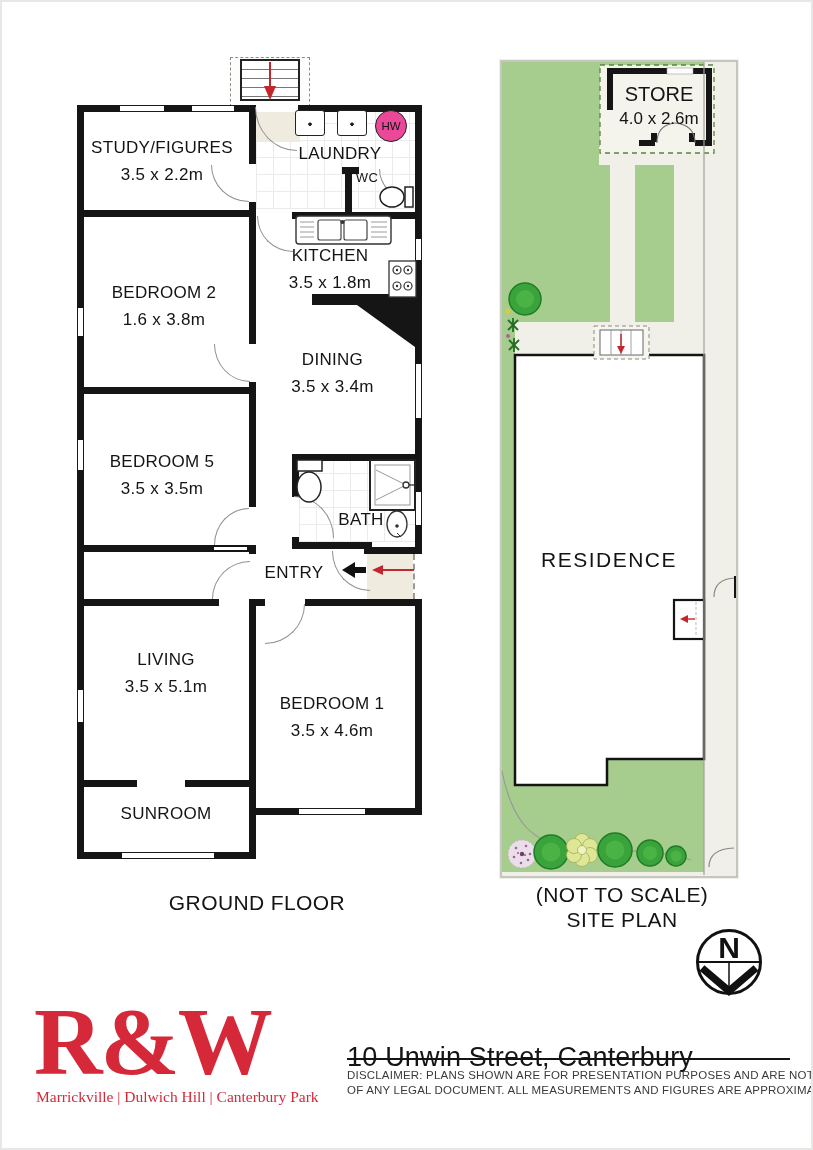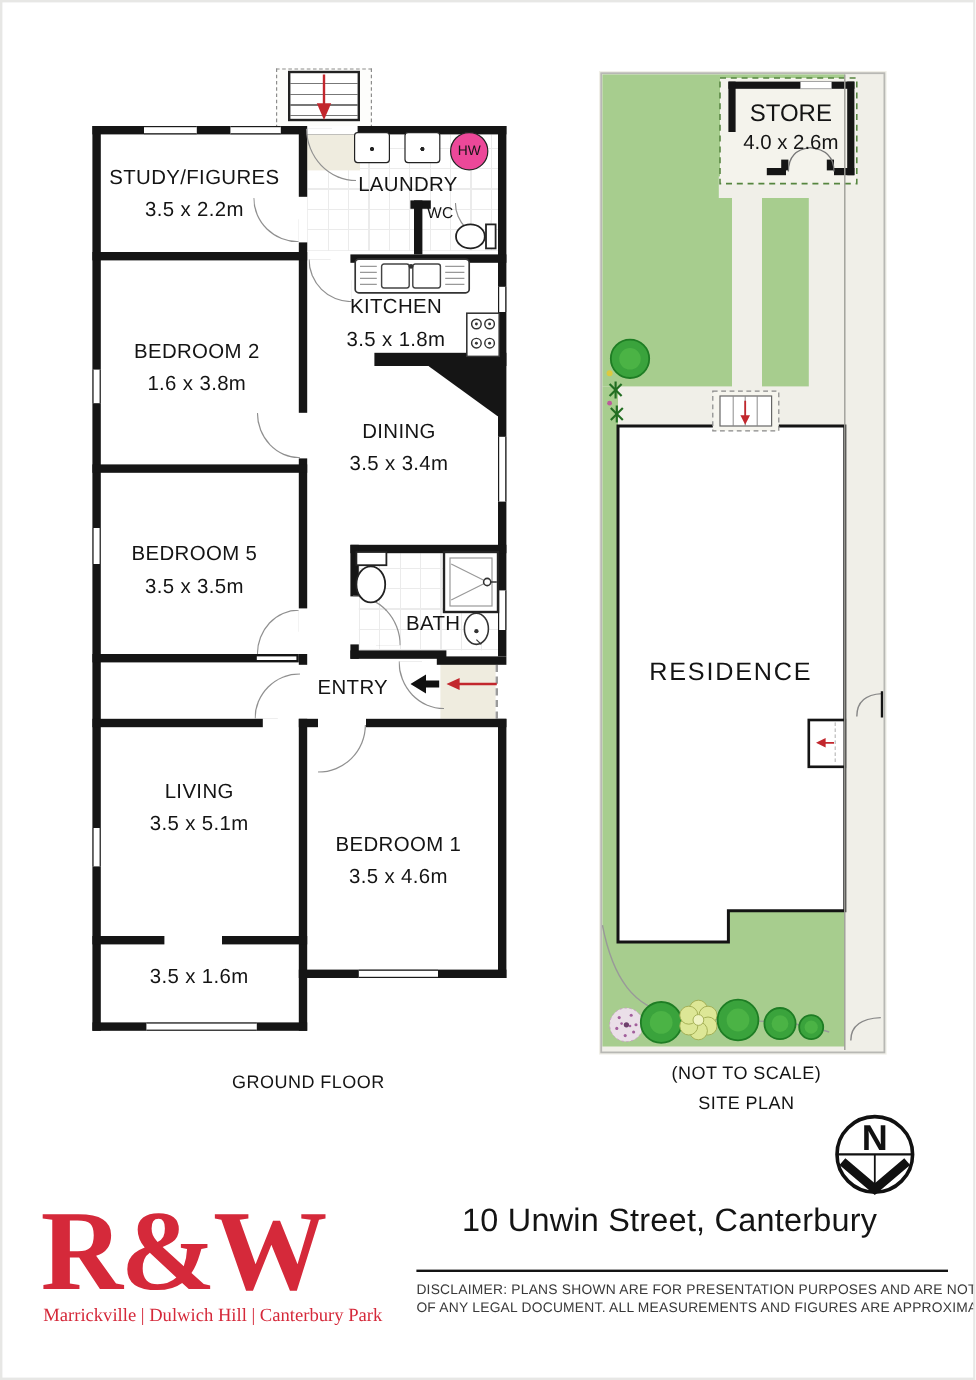--- a/index.html
+++ b/index.html
@@ -20,21 +20,21 @@
   .atl{border-left-width:1.3px;border-top-width:1.3px;border-radius:100% 0 0 0;}
   .atr{border-right-width:1.3px;border-top-width:1.3px;border-radius:0 100% 0 0;}
   .lbl{position:absolute;text-align:center;color:#141414;font-size:17px;letter-spacing:.3px;line-height:27px;white-space:nowrap;}
   .lbl .dim{font-size:17px;}
   .small{font-size:13px;line-height:16px;}
   .fixture{position:absolute;}
   .tub{position:absolute;width:30px;height:26px;border:1.6px solid #222;border-radius:3px;background:#fff radial-gradient(circle at 50% 55%, #222 1.5px, transparent 2px);box-sizing:border-box;}
   .hw{position:absolute;width:32px;height:32px;border:1.6px solid #222;border-radius:50%;background:#ec4899;
       text-align:center;line-height:30px;font-size:11.5px;color:#141414;box-sizing:border-box;}
   .dashv{position:absolute;width:0;border-left:2px dashed #9a9a9a;}
-  .plantitle{position:absolute;text-align:center;color:#141414;font-size:15px;letter-spacing:.4px;line-height:25px;}
+  .plantitle{position:absolute;text-align:center;color:#141414;font-size:21px;letter-spacing:.4px;line-height:25px;}
   .brand{position:absolute;font-family:"Liberation Serif",serif;font-weight:700;line-height:80px;letter-spacing:-2px;}
   .offices{position:absolute;font-family:"Liberation Serif",serif;font-size:15.5px;}
   .addr{position:absolute;font-size:27px;color:#141414;letter-spacing:.2px;}
   .rule{position:absolute;background:#141414;}
   .disc{position:absolute;font-size:11.5px;color:#3a3a3a;letter-spacing:.2px;line-height:15px;white-space:nowrap;}
 </style>
 </head>
 <body>
 
 <div id="canvas">
@@ -211,21 +211,21 @@
     </div>
     <div class="lbl" style="left:84px;top:644px;width:160px;">
       <div>LIVING</div>
       <div class="dim">3.5 x 5.1m</div>
     </div>
     <div class="lbl" style="left:250px;top:688px;width:160px;">
       <div>BEDROOM 1</div>
       <div class="dim">3.5 x 4.6m</div>
     </div>
     <div class="lbl" style="left:84px;top:798px;width:160px;">
-      <div class="dim">3.5 x 1.6m</div>
+      <div>SUNROOM</div>
     </div>
   </div>
 
   <div class="plantitle" style="left:150px;top:888px;width:210px;">GROUND FLOOR</div>
 
   <svg class="abs" style="left:497px;top:57px;" width="240" height="820" viewBox="0 0 240 820">
     <rect x="0" y="0" width="240" height="820" fill="#f0efe8"></rect>
     <rect x="3" y="3" width="202" height="260" fill="#a7cd8e"></rect>
     <rect x="3" y="263" width="13" height="463" fill="#a7cd8e"></rect>
     <path d="M3,726 L108,726 L108,700 L205,700 L205,813 L3,813 Z" fill="#a7cd8e"></path>
@@ -350,18 +350,18 @@
     <line x1="5" y1="37" x2="67" y2="37" stroke="#111" stroke-width="2"></line>
     <line x1="36" y1="37" x2="36" y2="65" stroke="#111" stroke-width="1.5"></line>
     <polyline points="9,43 36,66 63,43" fill="none" stroke="#111" stroke-width="7.5"></polyline>
   </svg>
 
   <div class="brand" style="left:32px;top:1000px;font-size:95px;color:#d5293a;">
     <span>R&amp;W</span>
   </div>
   <div class="offices" style="left:34px;top:1086px;color:#d5293a;">Marrickville | Dulwich Hill | Canterbury Park</div>
 
-  <div class="addr" style="left:345px;top:1000px;margin-left:38px;">10 Unwin Street, Canterbury</div>
+  <div class="addr" style="left:345px;top:1040px;">10 Unwin Street, Canterbury</div>
   <div class="rule" style="left:345px;top:1056px;width:443px;height:2px;"></div>
   <div class="disc" style="left:345px;top:1066px;">DISCLAIMER:  PLANS SHOWN ARE FOR PRESENTATION PURPOSES AND ARE NOT PART</div>
   <div class="disc" style="left:345px;top:1081px;">OF ANY LEGAL DOCUMENT. ALL MEASUREMENTS AND FIGURES ARE APPROXIMATE.</div>
 
 </div>
 
 </body></html>

